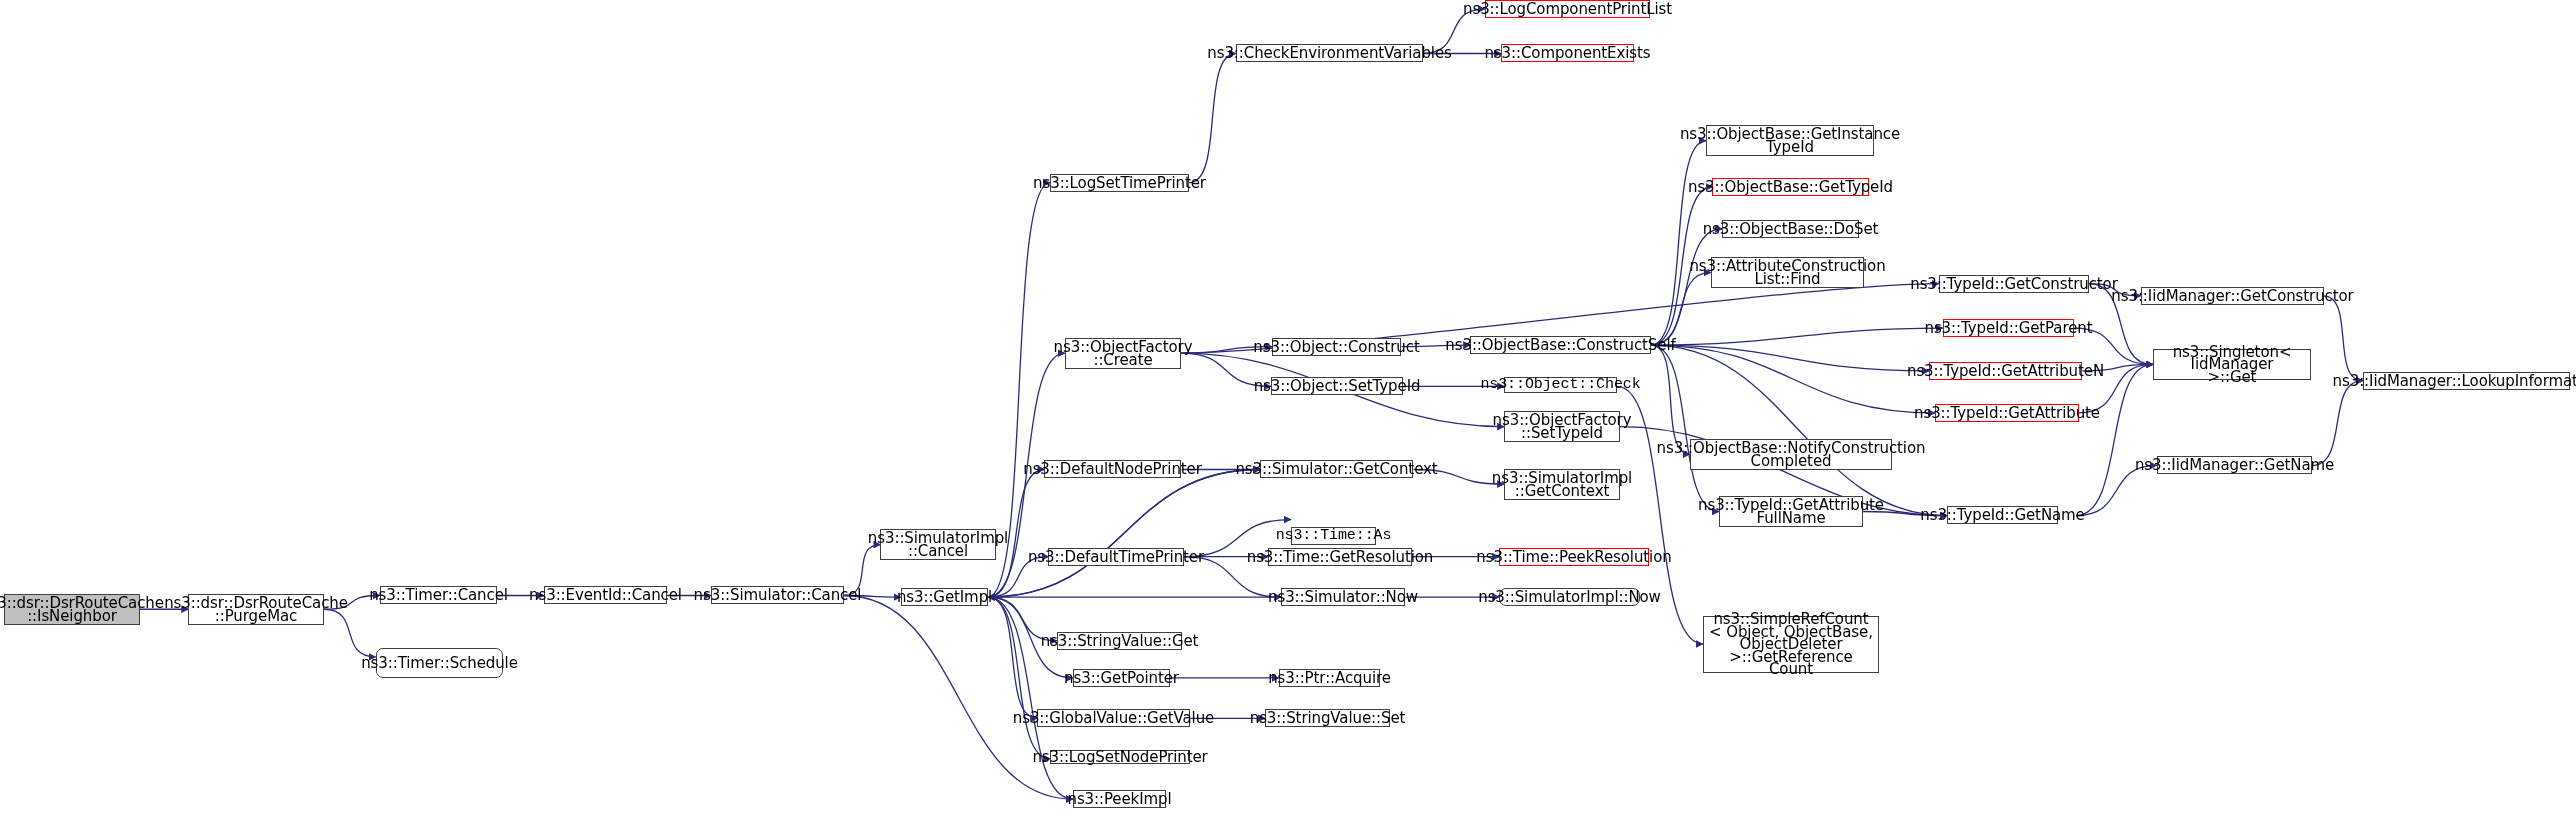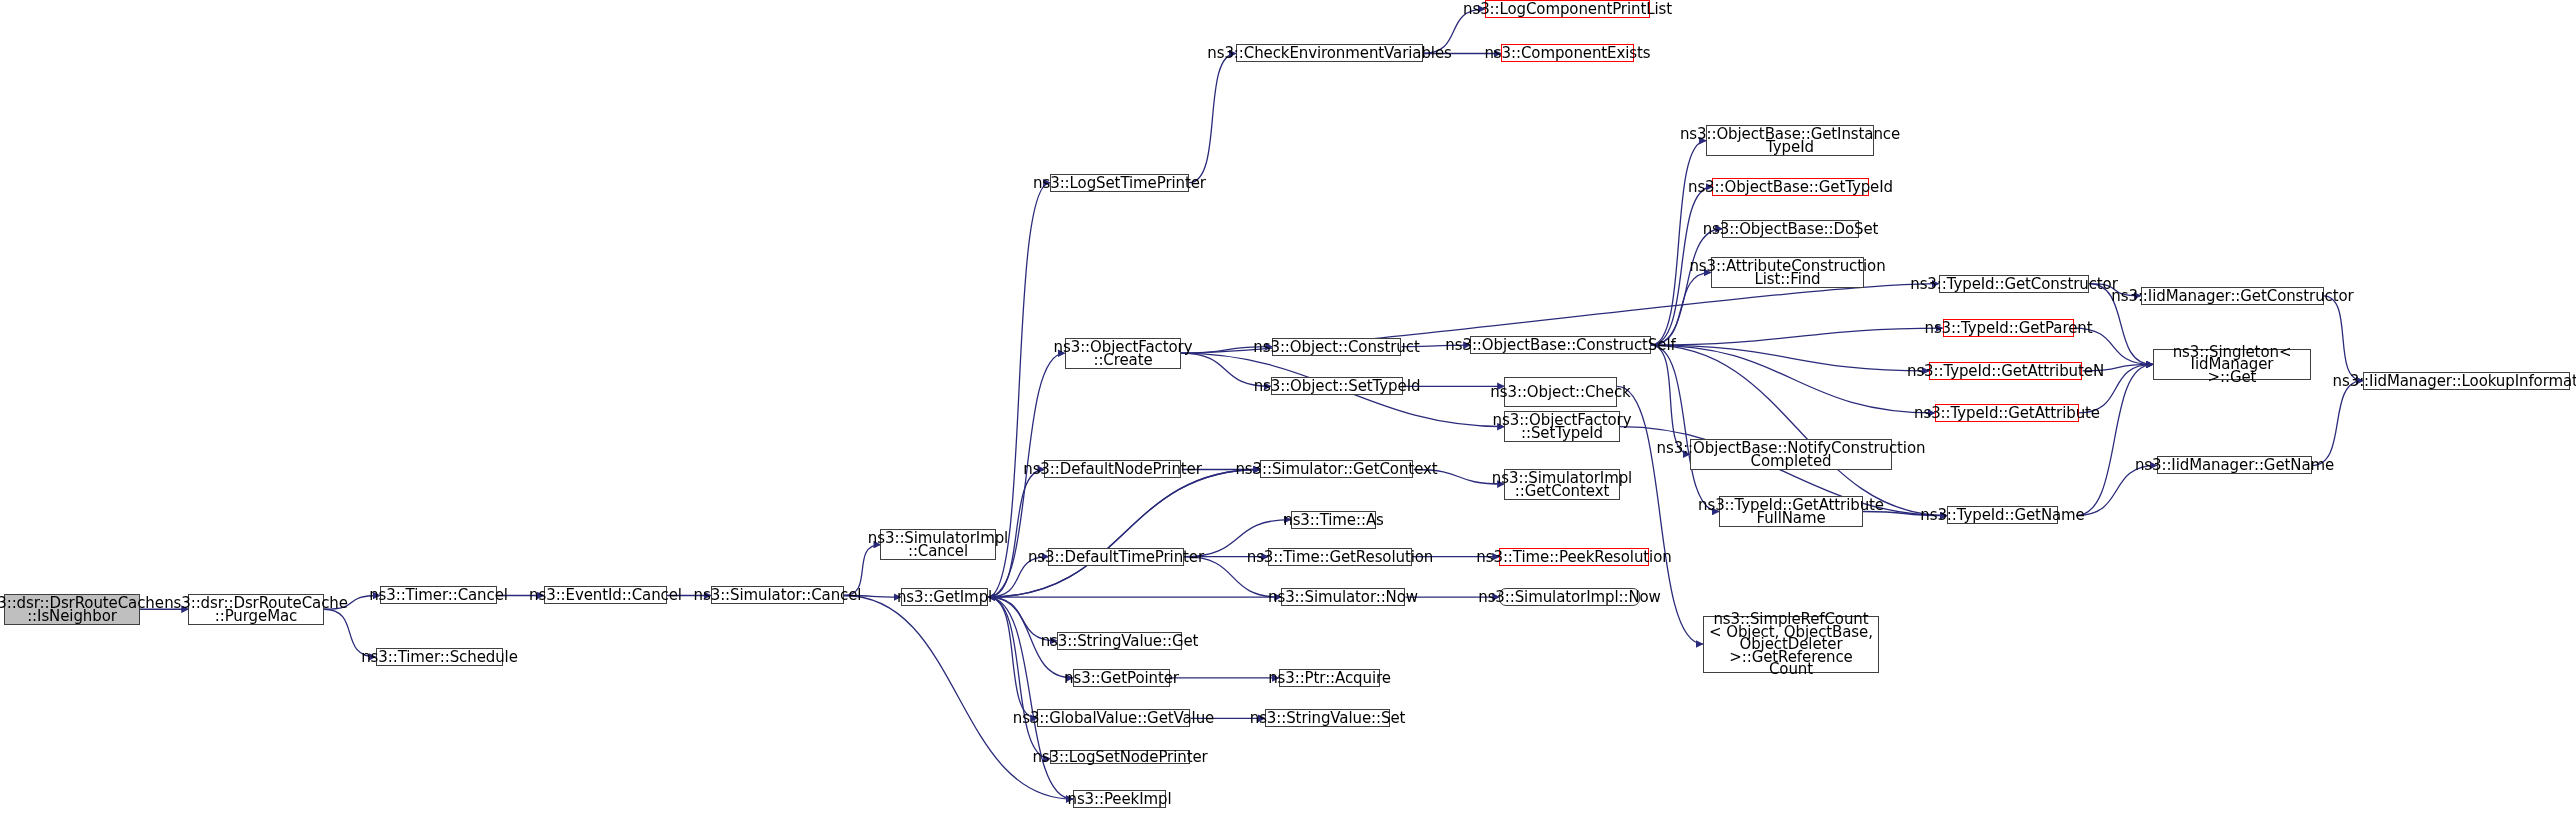--- a/index.html
+++ b/index.html
@@ -104,43 +104,43 @@
         <path d="M 1461 437 C 1631 437, 1692 528, 1862 528" marker-end="url(#arrow)"></path>
         <path d="M 1223 739 C 1392.65 739, 1390.35 581, 1560 581" marker-end="url(#arrow)"></path>
       </g>
   </svg>
   <div id="nodes">
       <div class="node root" style="left: 4px; top: 594px; width: 136px; height: 31px;">ns3::dsr::DsrRouteCache
 ::IsNeighbor</div>
       <div class="node" style="left: 188px; top: 594px; width: 136px; height: 31px;">ns3::dsr::DsrRouteCache
 ::PurgeMac</div>
       <div class="node" style="left: 380px; top: 586px; width: 117px; height: 18px;">ns3::Timer::Cancel</div>
-      <div class="node" style="left: 376px; top: 648px; width: 127px; height: 18px;">ns3::Timer::Schedule</div>
+      <div class="node" style="left: 376px; top: 648px; width: 127px; height: 30px; border-radius: 7px;">ns3::Timer::Schedule</div>
       <div class="node" style="left: 544px; top: 586px; width: 123px; height: 18px;">ns3::EventId::Cancel</div>
       <div class="node" style="left: 711px; top: 586px; width: 133px; height: 18px;">ns3::Simulator::Cancel</div>
       <div class="node" style="left: 880px; top: 529px; width: 116px; height: 31px;">ns3::SimulatorImpl
 ::Cancel</div>
       <div class="node" style="left: 901px; top: 588px; width: 87px; height: 18px;">ns3::GetImpl</div>
       <div class="node" style="left: 1050px; top: 174px; width: 139px; height: 18px;">ns3::LogSetTimePrinter</div>
       <div class="node" style="left: 1236px; top: 44px; width: 187px; height: 18px;">ns3::CheckEnvironmentVariables</div>
       <div class="node red" style="left: 1485px; top: 0px; width: 165px; height: 18px;">ns3::LogComponentPrintList</div>
       <div class="node red" style="left: 1501px; top: 44px; width: 133px; height: 18px;">ns3::ComponentExists</div>
       <div class="node" style="left: 1065px; top: 338px; width: 116px; height: 31px;">ns3::ObjectFactory
 ::Create</div>
       <div class="node" style="left: 1272px; top: 338px; width: 129px; height: 18px; text-align: right;">ns3::Object::Construct</div>
       <div class="node" style="left: 1271px; top: 377px; width: 132px; height: 18px;">ns3::Object::SetTypeId</div>
       <div class="node" style="left: 1470px; top: 336px; width: 181px; height: 18px;">ns3::ObjectBase::ConstructSelf</div>
-      <div class="node" style="left: 1504px; top: 377px; width: 113px; height: 30px;">ns3::Object::Check</div>
+      <div class="node" style="left: 1504px; top: 377px; width: 113px; height: 16px; font-family: Liberation Mono, monospace;">ns3::Object::Check</div>
       <div class="node" style="left: 1504px; top: 411px; width: 116px; height: 31px;">ns3::ObjectFactory
 ::SetTypeId</div>
       <div class="node" style="left: 1044px; top: 460px; width: 137px; height: 18px;">ns3::DefaultNodePrinter</div>
       <div class="node" style="left: 1260px; top: 460px; width: 153px; height: 18px;">ns3::Simulator::GetContext</div>
       <div class="node" style="left: 1504px; top: 469px; width: 116px; height: 31px;">ns3::SimulatorImpl
 ::GetContext</div>
-      <div class="node" style="left: 1291px; top: 511px; width: 85px; height: 18px;">ns3::Time::As</div>
+      <div class="node" style="left: 1291px; top: 527px; width: 85px; height: 18px; font-family: Liberation Mono, monospace;">ns3::Time::As</div>
       <div class="node" style="left: 1048px; top: 548px; width: 136px; height: 18px;">ns3::DefaultTimePrinter</div>
       <div class="node" style="left: 1268px; top: 548px; width: 144px; height: 18px;">ns3::Time::GetResolution</div>
       <div class="node red" style="left: 1499px; top: 548px; width: 150px; height: 18px;">ns3::Time::PeekResolution</div>
       <div class="node" style="left: 1281px; top: 588px; width: 124px; height: 18px;">ns3::Simulator::Now</div>
       <div class="node" style="left: 1499px; top: 588px; width: 141px; height: 18px; border-radius: 7px;">ns3::SimulatorImpl::Now</div>
       <div class="node" style="left: 1057px; top: 632px; width: 125px; height: 18px;">ns3::StringValue::Get</div>
       <div class="node" style="left: 1073px; top: 669px; width: 97px; height: 18px;">ns3::GetPointer</div>
       <div class="node" style="left: 1279px; top: 669px; width: 101px; height: 18px;">ns3::Ptr::Acquire</div>
       <div class="node" style="left: 1037px; top: 709px; width: 153px; height: 18px;">ns3::GlobalValue::GetValue</div>
       <div class="node" style="left: 1265px; top: 709px; width: 125px; height: 18px;">ns3::StringValue::Set</div>

